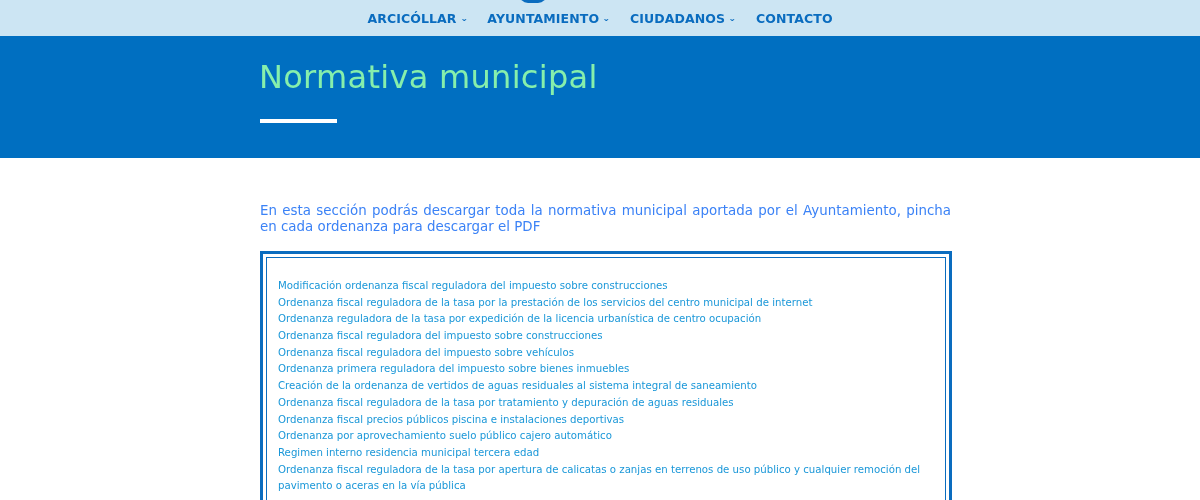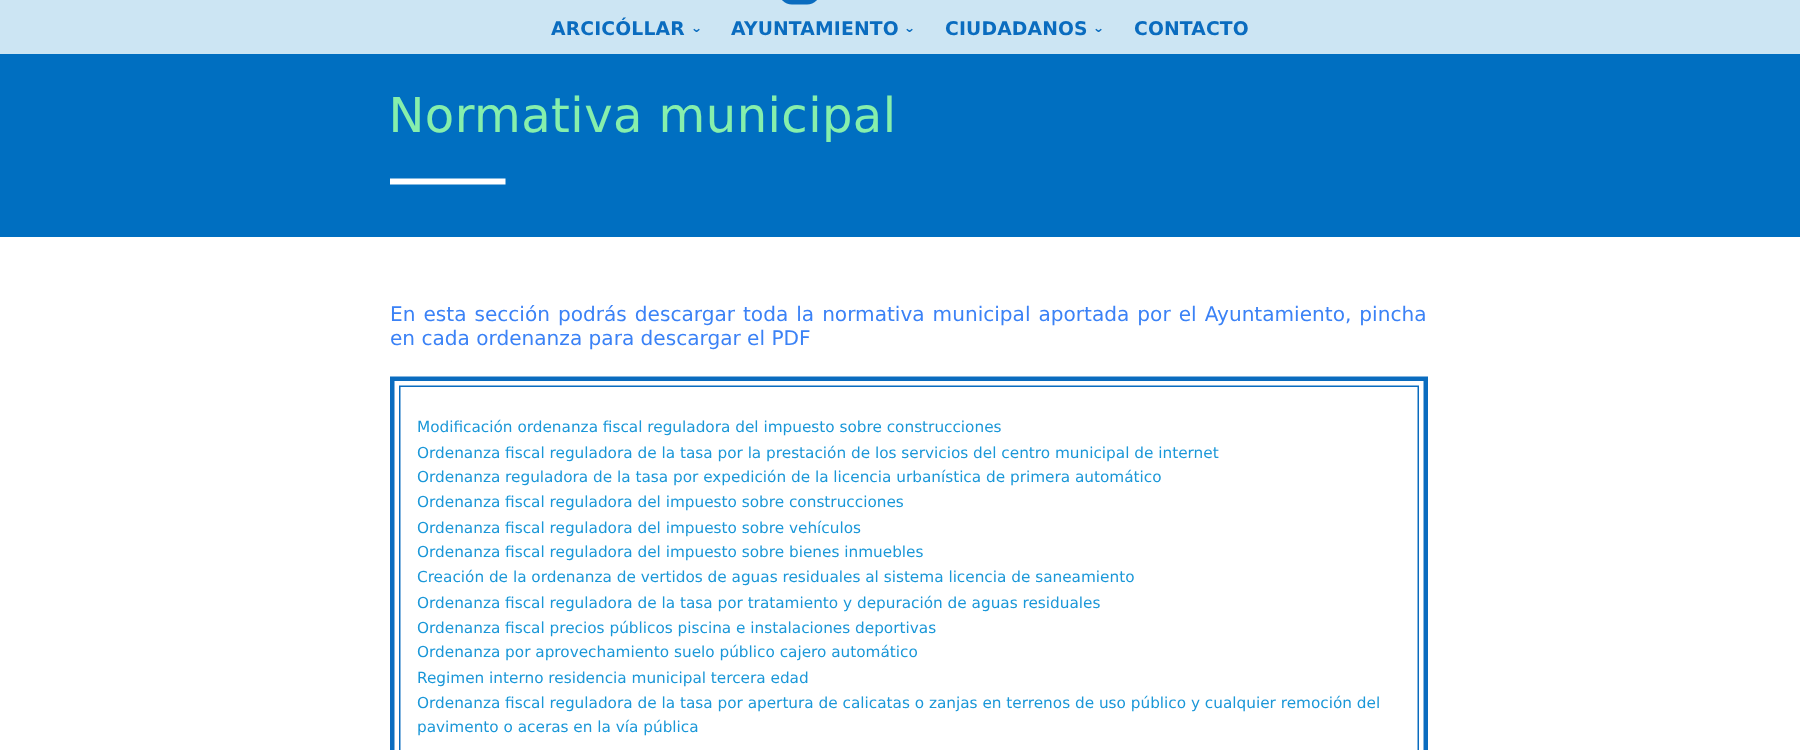--- a/index.html
+++ b/index.html
@@ -99,23 +99,23 @@
 
 <p class="intro">En esta sección podrás descargar toda la normativa municipal aportada por el Ayuntamiento, pincha en cada ordenanza para descargar el PDF</p>
 
 <div class="doc-box">
   <div class="doc-box-inner"></div>
 </div>
 
 <ul class="doc-list">
   <li>Modificación ordenanza fiscal reguladora del impuesto sobre construcciones</li>
   <li>Ordenanza fiscal reguladora de la tasa por la prestación de los servicios del centro municipal de internet</li>
-  <li>Ordenanza reguladora de la tasa por expedición de la licencia urbanística de primera automático</li>
+  <li>Ordenanza reguladora de la tasa por expedición de la licencia urbanística de centro ocupación</li>
   <li>Ordenanza fiscal reguladora del impuesto sobre construcciones</li>
   <li>Ordenanza fiscal reguladora del impuesto sobre vehículos</li>
-  <li>Ordenanza fiscal reguladora del impuesto sobre bienes inmuebles</li>
-  <li>Creación de la ordenanza de vertidos de aguas residuales al sistema licencia de saneamiento</li>
+  <li>Ordenanza primera reguladora del impuesto sobre bienes inmuebles</li>
+  <li>Creación de la ordenanza de vertidos de aguas residuales al sistema integral de saneamiento</li>
   <li>Ordenanza fiscal reguladora de la tasa por tratamiento y depuración de aguas residuales</li>
   <li>Ordenanza fiscal precios públicos piscina e instalaciones deportivas</li>
   <li>Ordenanza por aprovechamiento suelo público cajero automático</li>
   <li>Regimen interno residencia municipal tercera edad</li>
   <li class="wrap">Ordenanza fiscal reguladora de la tasa por apertura de calicatas o zanjas en terrenos de uso público y cualquier remoción del pavimento o aceras en la vía pública</li>
 </ul>
 
 </body></html>

